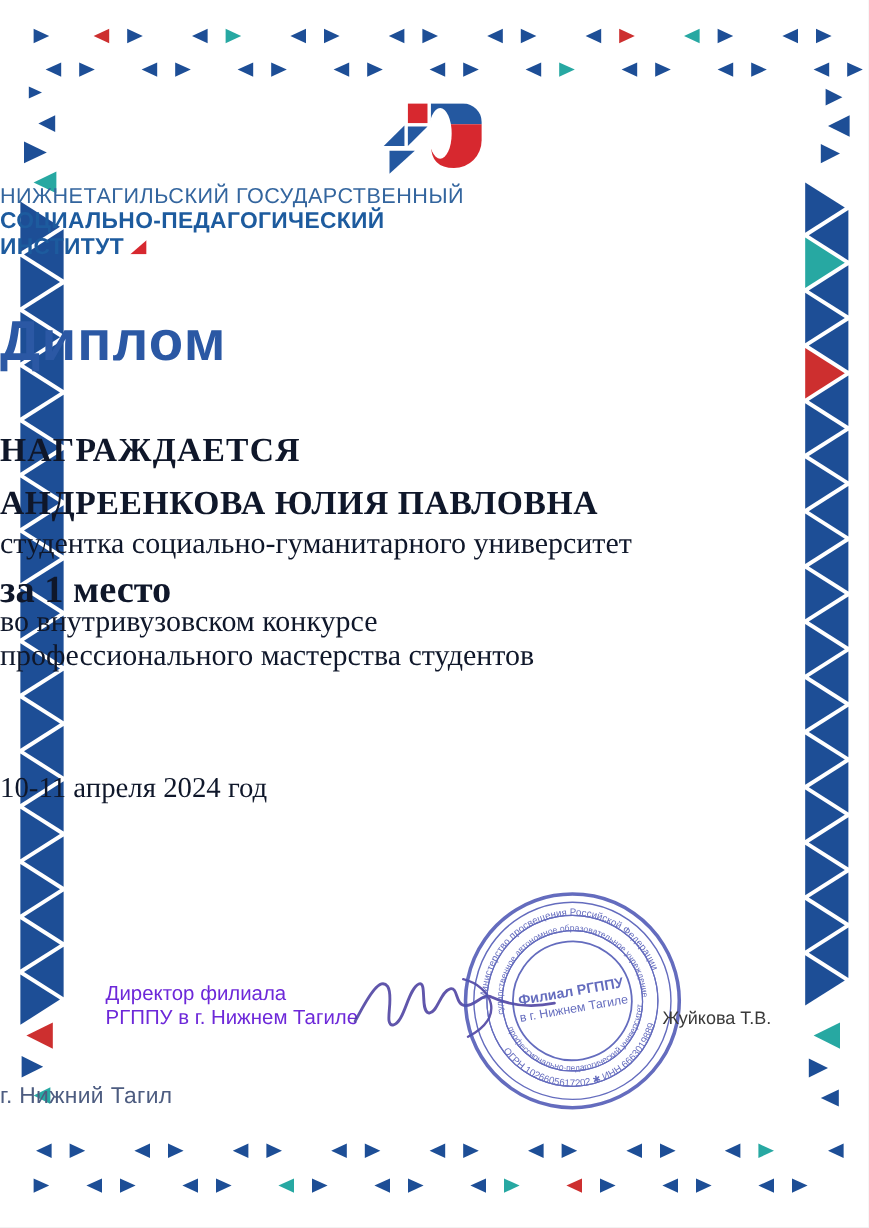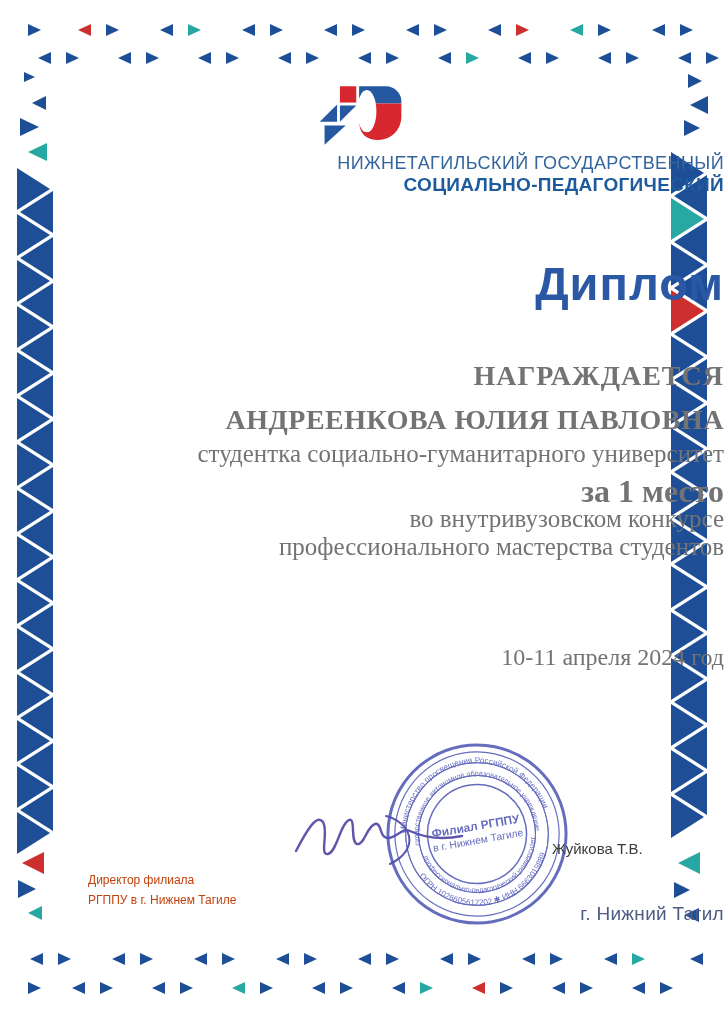--- a/index.html
+++ b/index.html
@@ -2,47 +2,47 @@
 <html><head>
 <meta charset="utf-8">
 <style>
   html,body{margin:0;padding:0;background:#e8e8e8;}
   .page{
     position:relative;width:724px;height:1023px;margin:0 auto;
     background:#ffffff;overflow:hidden;
     font-family:"Liberation Sans",sans-serif;
   }
   .tri{position:absolute;width:0;height:0;}
-  .abs-center{position:absolute;left:0;right:0;text-align:right;margin-left:12px;}
+  .abs-center{position:absolute;left:0;right:0;text-align:left;}
 
   
   .logo-icon{position:absolute;top:86px;left:50%;transform:translateX(-53%);}
   .logo-text{top:152px;line-height:22px;}
   .logo-l1{font-size:18px;color:#33659e;letter-spacing:.4px;}
   .logo-l2{font-size:19px;font-weight:bold;color:#1d5b9e;letter-spacing:.3px;}
   .logo-l3{font-size:19px;font-weight:bold;color:#1d5b9e;letter-spacing:.3px;}
   .red-tri{display:inline-block;width:14px;height:12px;margin-left:5px;
     background:#d7282f;clip-path:polygon(100% 0,100% 100%,0 100%);}
 
   
   .title{top:256px;font-size:47px;font-weight:bold;color:#2b58a4;letter-spacing:1px;}
 
   
-  .serif{font-family:"Liberation Serif",serif;color:#737373;}
+  .serif{font-family:"Liberation Serif",serif;color:#0f172a;}
   .label{top:360px;font-size:28px;font-weight:bold;letter-spacing:1px;}
   .name{top:404px;font-size:28px;font-weight:bold;letter-spacing:.5px;}
   .role{top:440px;font-size:25px;}
   .place{top:473px;font-size:32px;font-weight:bold;}
   .ev1{top:505px;font-size:25px;}
   .ev2{top:533px;font-size:25px;}
   .ev3{top:561px;font-size:25px;}
   .date{top:644px;font-size:24px;}
 
   
-  .sig-pos{position:absolute;left:88px;top:870px;font-size:12px;color:#c2410c;line-height:20px;}
+  .sig-pos{position:absolute;left:88px;top:818px;font-size:17px;color:#6d28d9;line-height:20px;}
   .signer{position:absolute;left:552px;top:840px;font-size:15px;color:#3a3a3a;}
   .sign-svg{position:absolute;left:290px;top:796px;opacity:.88;}
   .stamp{position:absolute;left:383px;top:740px;opacity:.85;}
   .city{top:903px;font-size:19px;color:#4d5c80;letter-spacing:.3px;}
 </style>
 </head>
 <body>
 
 <div class="page">
 
@@ -195,20 +195,21 @@
     <polygon points="9,37 27,19 27,37" fill="#2458a0"></polygon>
     <polygon points="14,41 36,41 14,61" fill="#2458a0"></polygon>
     <path d="M50,0 h28 a16,16 0 0 1 16,16 v2 h-44 z" fill="#2458a0"></path>
     <path d="M50,18 h44 v14 a24,24 0 0 1 -24,24 q-20,0 -20,-20 z" fill="#d7282f"></path>
     <ellipse cx="58" cy="26" rx="10" ry="22" fill="#ffffff"></ellipse>
   </svg>
 
   <div class="abs-center logo-text">
     <div class="logo-l1">НИЖНЕТАГИЛЬСКИЙ ГОСУДАРСТВЕННЫЙ</div>
     <div class="logo-l2">СОЦИАЛЬНО-ПЕДАГОГИЧЕСКИЙ</div>
+    <div class="logo-l3"><span>ИНСТИТУТ</span><span class="red-tri"></span></div>
   </div>
 
   <div class="abs-center title">Диплом</div>
   <div class="abs-center serif label">НАГРАЖДАЕТСЯ</div>
   <div class="abs-center serif name">АНДРЕЕНКОВА ЮЛИЯ ПАВЛОВНА</div>
   <div class="abs-center serif role">студентка социально-гуманитарного университет</div>
   <div class="abs-center serif place">за 1 место</div>
   <div class="abs-center serif ev2">профессионального мастерства студентов</div>
   <div class="abs-center serif ev1">во внутривузовском конкурсе</div>
   <div class="abs-center serif date">10-11 апреля 2024 год</div>

